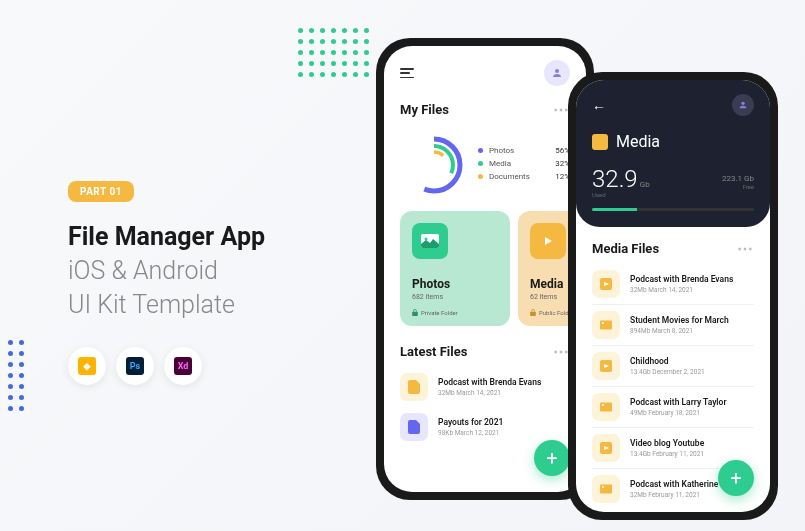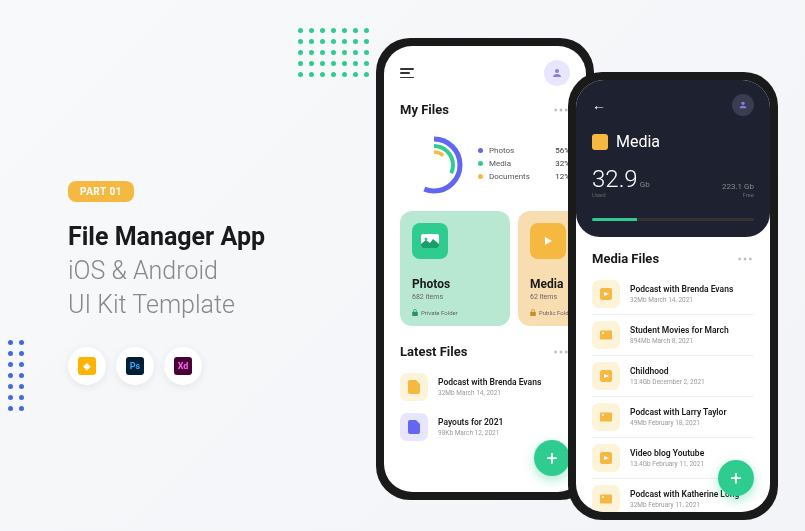--- a/index.html
+++ b/index.html
@@ -51,21 +51,21 @@
 .file-info{flex:1}
 .file-name{font-size:8.5px;font-weight:600;color:#1a1a1a;margin-bottom:2px}
 .file-meta{font-size:6.5px;color:#999}
 .fab{position:absolute;bottom:16px;right:16px;width:36px;height:36px;border-radius:50%;background:#2ecc8f;display:flex;align-items:center;justify-content:center;color:#fff;font-size:20px;box-shadow:0 4px 12px rgba(46,204,143,0.4)}
 .dark-header{background:#1e2130;border-radius:0 0 24px 24px;padding:14px 16px 16px;color:#fff}
 .dark-top{display:flex;justify-content:space-between;align-items:center;margin-bottom:16px}
 .back-arrow{color:#fff;font-size:14px}
 .avatar-dark{width:22px;height:22px;border-radius:50%;background:#3a3d52;display:flex;align-items:center;justify-content:center}
 .media-title{display:flex;align-items:center;gap:8px;margin-bottom:14px}
 .media-icon{width:16px;height:16px;background:#f5b942;border-radius:3px}
-.storage-row{display:flex;justify-content:space-between;align-items:flex-end;margin-bottom:20px}
+.storage-row{display:flex;justify-content:space-between;align-items:center;margin-bottom:10px}
 .storage-used{font-size:24px;font-weight:300}
 .storage-unit{font-size:8px;color:#888;margin-left:2px}
 .storage-free{text-align:right}
 .storage-free-val{font-size:8px;color:#888}
 .storage-free-lbl{font-size:6px;color:#666}
 .progress{height:3px;background:#333;border-radius:2px;overflow:hidden}
 .progress-fill{height:100%;background:#2ecc8f;width:28%}
 .sep{height:1px;background:#f0f0f0;margin:0 16px}
 </style>
 </head>

